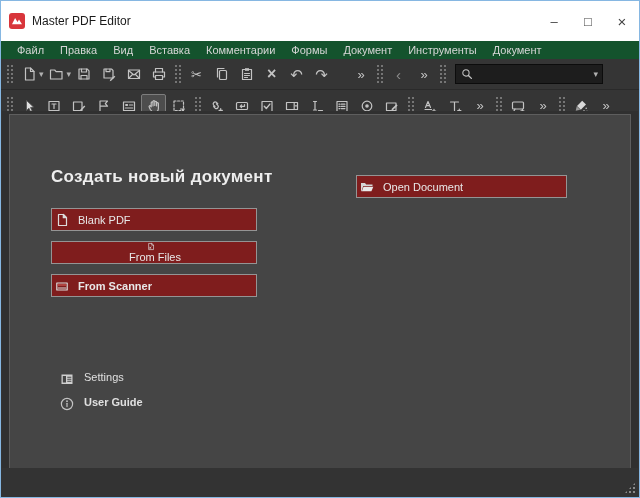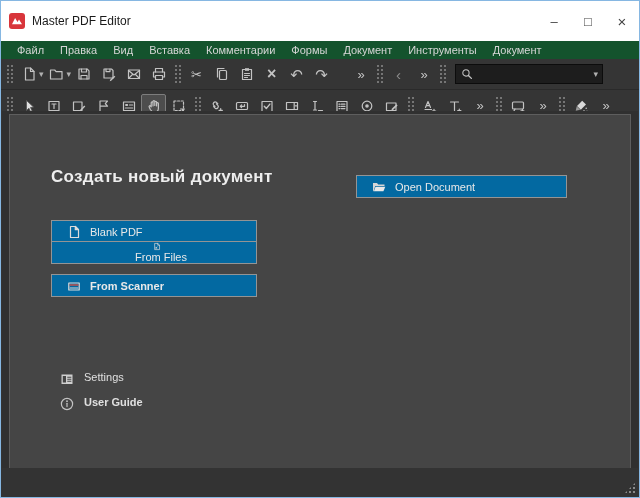--- a/index.html
+++ b/index.html
@@ -24,23 +24,23 @@
   .g.dim{color:#8c8c8c;font-size:15px;}
   .g.chev{font-size:13px;letter-spacing:-1px;}
   .gap{width:14px;flex:0 0 auto;}
   .ic{stroke:#c3c3c3;stroke-width:1.2;fill:none;stroke-linecap:round;stroke-linejoin:round;}
   .search{margin-left:6px;width:148px;height:20px;background:#1d1d1d;border:1px solid #0c0c0c;display:flex;align-items:center;padding:0 4px;flex:0 0 auto;}
   .search input{flex:1;background:transparent;border:none;outline:none;color:#ddd;font-size:11px;min-width:10px;}
   
   .workspace{position:absolute;top:110px;left:1px;right:1px;bottom:1px;background:#303030;}
   .panel{position:absolute;left:7px;right:7px;top:3px;height:355px;background:#454545;border:1px solid #5e5e5e;}
   .heading{position:absolute;left:41px;top:52px;font-size:17px;font-weight:bold;color:#eee;letter-spacing:.3px;}
-  .bigbtn{position:absolute;height:23px;background:#0369a1;border:1px solid #949494;display:flex;align-items:center;padding-left:14px;color:#e8e8e8;font-size:11px;}
+  .bigbtn{position:absolute;height:23px;background:#7f1d1d;border:1px solid #949494;display:flex;align-items:center;padding-left:2px;color:#e8e8e8;font-size:11px;}
   .bigbtn svg{margin-right:8px;}
-  .b1{left:41px;top:93px;width:206px;margin-top:12px;}
+  .b1{left:41px;top:93px;width:206px;}
   .b2{left:41px;top:126px;width:206px;flex-direction:column;}
   .b3{left:41px;top:159px;width:206px;font-weight:bold;}
   .b4{left:346px;top:60px;width:211px;}
   .linkrow{position:absolute;left:49px;display:flex;align-items:flex-start;color:#e0e0e0;font-size:11px;}
   .linkrow svg{margin-right:9px;}
   .r1{top:256px;}
   .r2{top:281px;font-weight:bold;}
   
   .statusbar{position:absolute;left:1px;right:1px;bottom:1px;height:28px;background:#333;}
   .grip{position:absolute;right:2px;bottom:2px;width:12px;height:12px;background-image:radial-gradient(circle,#8a8a8a 1px,transparent 1.2px);background-size:4px 4px;clip-path:polygon(100% 0,100% 100%,0 100%);}

